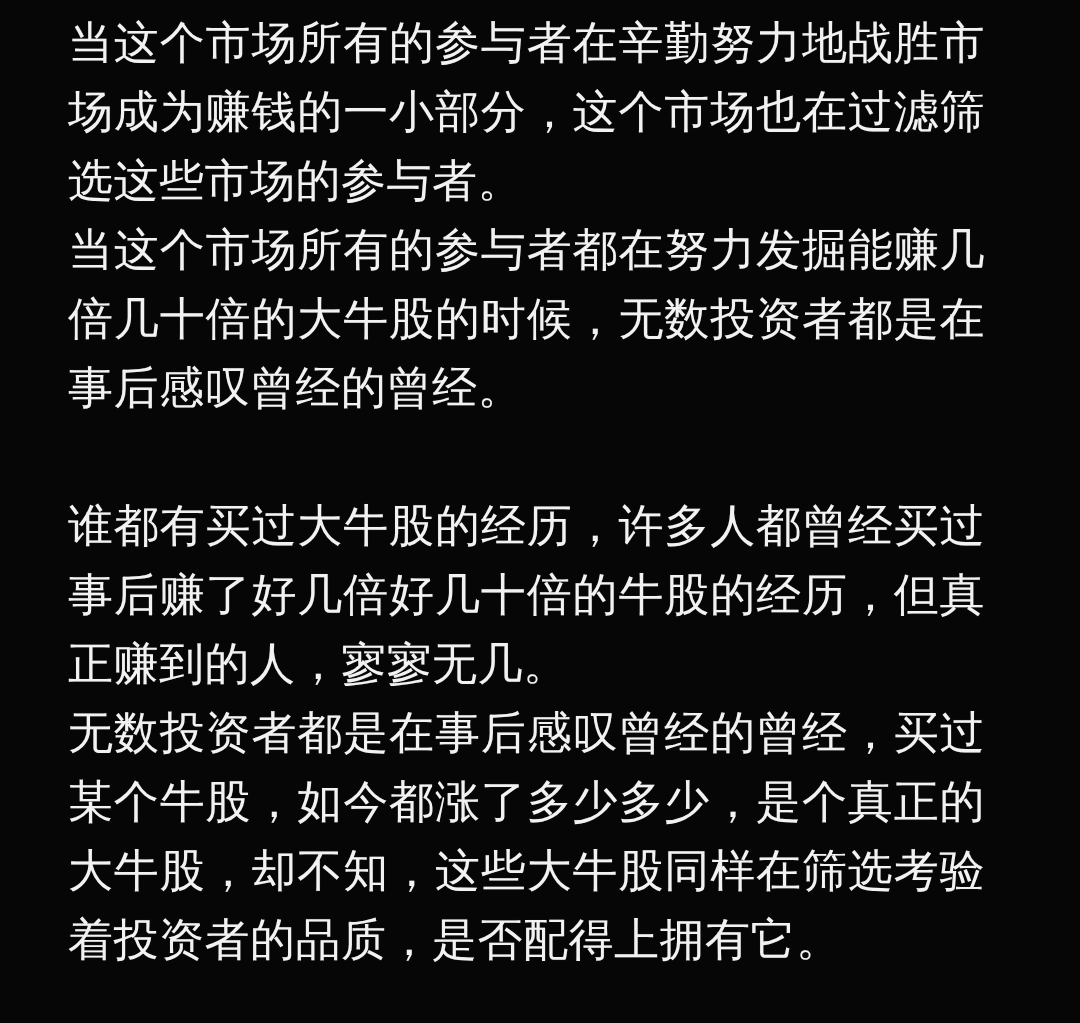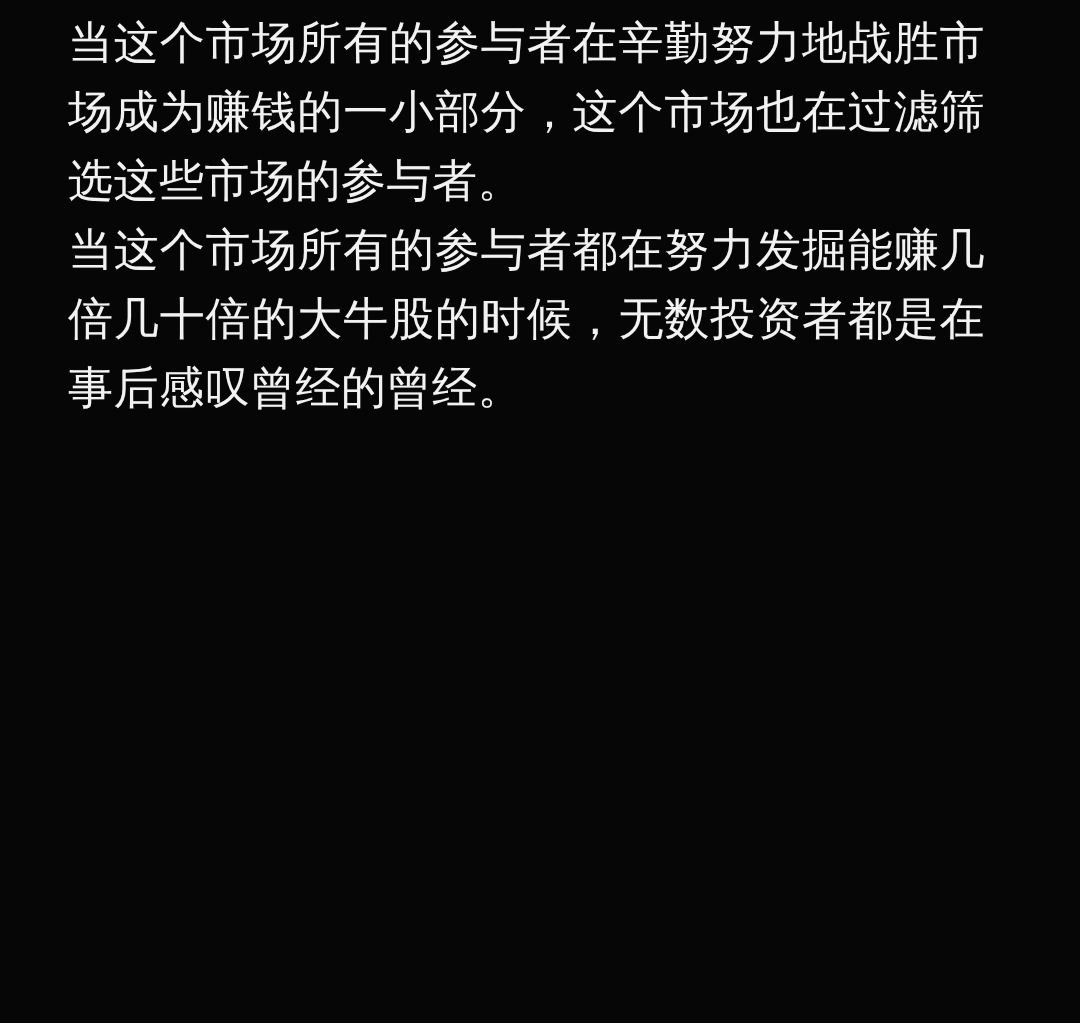--- a/index.html
+++ b/index.html
@@ -37,13 +37,15 @@
     height: 69px;
   }
 </style>
 </head>
 <body>
 
 <div class="page">
   <p class="para">当这个市场所有的参与者在辛勤努力地战胜市场成为赚钱的一小部分，这个市场也在过滤筛选这些市场的参与者。</p>
   <p class="para">当这个市场所有的参与者都在努力发掘能赚几倍几十倍的大牛股的时候，无数投资者都是在事后感叹曾经的曾经。</p>
   <div class="spacer"></div>
+  <p class="para">谁都有买过大牛股的经历，许多人都曾经买过事后赚了好几倍好几十倍的牛股的经历，但真正赚到的人，寥寥无几。</p>
+  <p class="para">无数投资者都是在事后感叹曾经的曾经，买过某个牛股，如今都涨了多少多少，是个真正的大牛股，却不知，这些大牛股同样在筛选考验着投资者的品质，是否配得上拥有它。</p>
 </div>
 
 </body></html>

